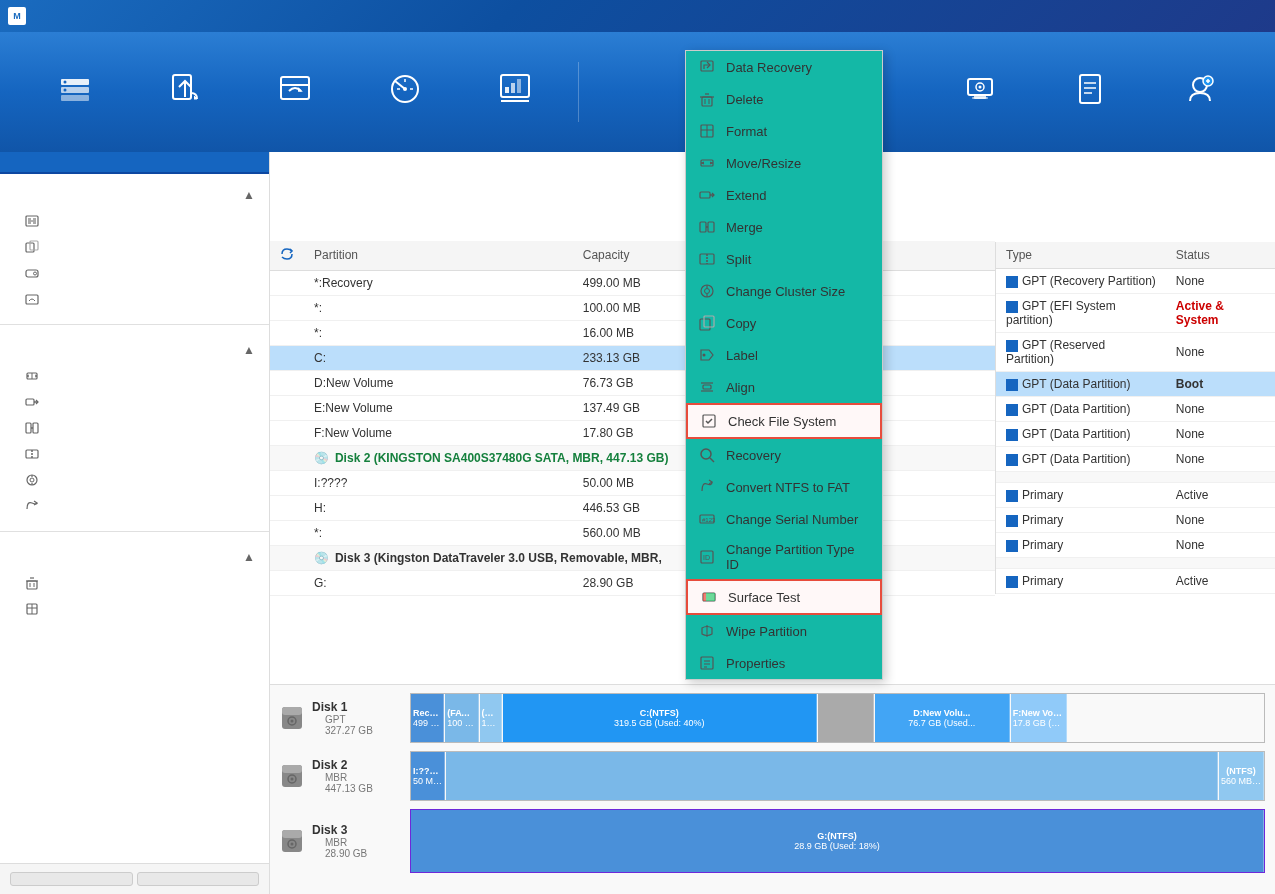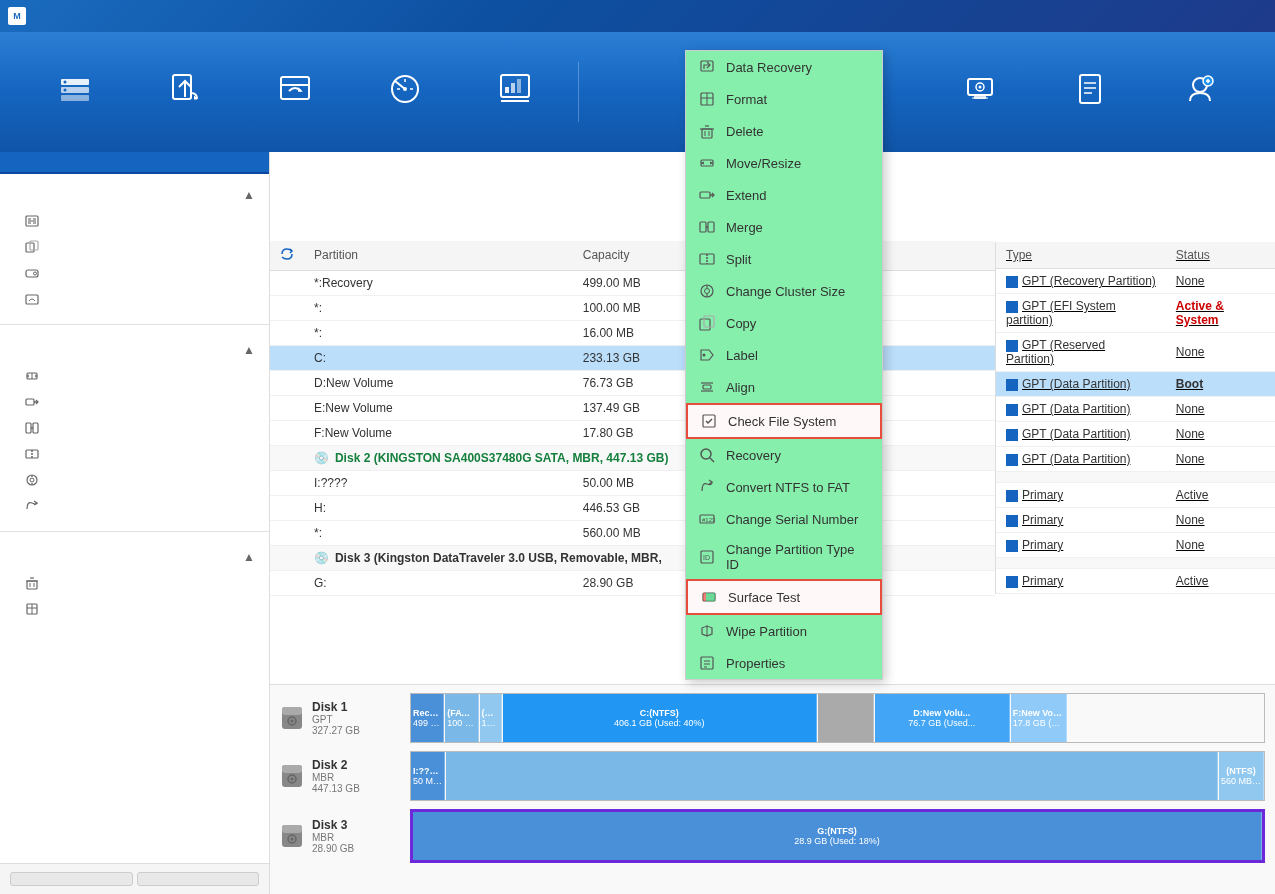--- a/index.html
+++ b/index.html
@@ -83,43 +83,43 @@
     }
     td { padding: 5px 10px; border-bottom: 1px solid #f0f0f0; color: #333; }
     tr.selected td { background: #bbdefb; }
     tr.disk-header td { background: #f8f8f8; font-weight: bold; font-size: 12px; color: #333; }
 
     
     .disk-map { height: 210px; background: #f9f9f9; border-top: 1px solid #ddd; overflow-y: auto; padding: 8px 10px; }
     .disk-row { margin-bottom: 8px; display: flex; align-items: center; gap: 8px; }
     .disk-label { width: 80px; flex-shrink: 0; }
     .disk-label-name { font-size: 12px; font-weight: bold; color: #333; }
-    .disk-label-sub { font-size: 10px; color: #777; }
+    .disk-label-sub { font-size: 10px; color: #777; margin-left: 13px; }
     .disk-bar { flex: 1; height: 50px; display: flex; gap: 1px; border: 1px solid #ccc; overflow: hidden; position: relative; }
     .disk-segment { height: 100%; display: flex; flex-direction: column; justify-content: center; align-items: center; font-size: 9px; overflow: hidden; text-align: center; padding: 2px; }
     .disk-segment span { white-space: nowrap; overflow: hidden; text-overflow: ellipsis; max-width: 100%; }
 
     
     .context-menu {
       position: absolute; left: 685px; top: 50px; width: 198px;
-      background: #86efac; border: 1px solid #ccc; box-shadow: 3px 3px 10px rgba(0,0,0,0.2);
+      background: #14b8a6; border: 1px solid #ccc; box-shadow: 3px 3px 10px rgba(0,0,0,0.2);
       z-index: 100; font-size: 13px;
     }
     .context-menu-item {
       display: flex; align-items: center; gap: 10px; padding: 7px 12px; cursor: pointer; color: #333;
     }
     .context-menu-item.highlighted { border: 2px solid #e74c3c; background: #fff8f8; }
     .context-menu-icon { width: 18px; height: 18px; display: flex; align-items: center; justify-content: center; flex-shrink: 0; }
 
     
     ::-webkit-scrollbar { width: 8px; height: 8px; }
     ::-webkit-scrollbar-track { background: #f1f1f1; }
     ::-webkit-scrollbar-thumb { background: #c1c1c1; border-radius: 4px; }
     .left-table { flex: 1; overflow: auto; }
-    .right-table { width: 280px; border-left: 1px solid #ddd; overflow: auto; text-decoration: underline; }
+    .right-table { width: 280px; border-left: 1px solid #ddd; overflow: auto; }
   </style>
 </head>
 <body>
 
 <div class="titlebar">
   <div class="titlebar-left">
     <div class="titlebar-logo">
       <span>M</span>
     </div>
     <span></span>
@@ -589,21 +589,21 @@
               <div class="disk-segment" style="width:3.9%; background:#7ab8e8; color:white; font-size:9px; border-right:1px solid rgba(255,255,255,0.3);">
       <span style="font-weight:bold;">(FAT32)</span>
       <span>100 MB (Us...</span>
     </div>
               <div class="disk-segment" style="width:2.6%; background:#90c8f0; color:white; font-size:9px; border-right:1px solid rgba(255,255,255,0.3);">
       <span style="font-weight:bold;">(Other)</span>
       <span>16 MB</span>
     </div>
               <div class="disk-segment" style="width:36.8%; background:#2196F3; color:white; font-size:9px; border-right:1px solid rgba(255,255,255,0.3);">
       <span style="font-weight:bold;">C:(NTFS)</span>
-      <span>406.1 GB (Used: 40%)</span>
+      <span>319.5 GB (Used: 40%)</span>
     </div>
               <div class="disk-segment" style="width:6.6%; background:#aaa; color:white; font-size:9px; border-right:1px solid rgba(255,255,255,0.3);">
       <span style="font-weight:bold;"></span>
       <span></span>
     </div>
               <div class="disk-segment" style="width:15.8%; background:#42a5f5; color:white; font-size:9px; border-right:1px solid rgba(255,255,255,0.3);">
       <span style="font-weight:bold;">D:New Volu...</span>
       <span>76.7 GB (Used...</span>
     </div>
               <div class="disk-segment" style="width:6.6%; background:#90caf9; color:white; font-size:9px; border-right:1px solid rgba(255,255,255,0.3);">
@@ -648,21 +648,21 @@
                 <rect x="2" y="4" width="20" height="8" rx="3" fill="#aaa"></rect>
                 <circle cx="12" cy="18" r="4" fill="none" stroke="#666" stroke-width="1.5"></circle>
                 <circle cx="12" cy="18" r="1.5" fill="#666"></circle>
               </svg>
     </div>
     <div class="disk-label" style="width:90px; flex-shrink:0;">
       <div class="disk-label-name">Disk 3</div>
       <div class="disk-label-sub">MBR</div>
       <div class="disk-label-sub">28.90 GB</div>
     </div>
-    <div class="disk-bar" style="height:54px; flex:1; display:flex; border:3px solid #6d28d9; overflow:hidden;">
+    <div class="disk-bar" style="height:64px; flex:1; display:flex; border:1px solid #6d28d9; overflow:hidden;">
       <div class="disk-segment" style="width:100.0%; background:#4a90d9; color:white; font-size:9px; border-right:1px solid rgba(255,255,255,0.3);">
       <span style="font-weight:bold;">G:(NTFS)</span>
       <span>28.9 GB (Used: 18%)</span>
     </div>
     </div>
   </div>
         </div>
     </div>
   </div>
 </div>
@@ -670,46 +670,46 @@
 <div class="context-menu" id="context-menu">
 <div class="context-menu-item">
     <div class="context-menu-icon">
         <svg width="16" height="16" viewBox="0 0 16 16">
           <rect x="2" y="2" width="12" height="10" rx="1" fill="none" stroke="#555" stroke-width="1.2"></rect>
           <path d="M5 10 L5 6 L11 6" fill="none" stroke="#555" stroke-width="1.2"></path>
           <polyline points="8,3 11,6 8,9" fill="none" stroke="#555" stroke-width="1.2"></polyline>
         </svg>
       </div>
     <span>Data Recovery</span>
-  </div>
-    <div class="context-menu-item">
-    <div class="context-menu-icon">
-        <svg width="16" height="16" viewBox="0 0 16 16">
-          <rect x="2" y="2" width="12" height="12" rx="1" fill="none" stroke="#555" stroke-width="1.2"></rect>
-          <line x1="2" y1="7" x2="14" y2="7" stroke="#555" stroke-width="1"></line>
-          <line x1="8" y1="2" x2="8" y2="14" stroke="#555" stroke-width="1"></line>
-        </svg>
-      </div>
-    <span>Format</span>
   </div>
     <div class="context-menu-item">
     <div class="context-menu-icon">
         <svg width="16" height="16" viewBox="0 0 16 16">
           <rect x="3" y="6" width="10" height="9" rx="1" fill="none" stroke="#555" stroke-width="1.2"></rect>
           <line x1="1" y1="6" x2="15" y2="6" stroke="#555" stroke-width="1.2"></line>
           <line x1="6" y1="3" x2="10" y2="3" stroke="#555" stroke-width="1.2"></line>
           <line x1="6" y1="8" x2="6" y2="13" stroke="#555" stroke-width="1"></line>
           <line x1="10" y1="8" x2="10" y2="13" stroke="#555" stroke-width="1"></line>
         </svg>
       </div>
     <span>Delete</span>
   </div>
     <div class="context-menu-item">
     <div class="context-menu-icon">
         <svg width="16" height="16" viewBox="0 0 16 16">
+          <rect x="2" y="2" width="12" height="12" rx="1" fill="none" stroke="#555" stroke-width="1.2"></rect>
+          <line x1="2" y1="7" x2="14" y2="7" stroke="#555" stroke-width="1"></line>
+          <line x1="8" y1="2" x2="8" y2="14" stroke="#555" stroke-width="1"></line>
+        </svg>
+      </div>
+    <span>Format</span>
+  </div>
+    <div class="context-menu-item">
+    <div class="context-menu-icon">
+        <svg width="16" height="16" viewBox="0 0 16 16">
           <rect x="2" y="5" width="12" height="6" rx="1" fill="none" stroke="#555" stroke-width="1.2"></rect>
           <polyline points="5,7 2,8 5,9" fill="#555" stroke="#555" stroke-width="0.8"></polyline>
           <polyline points="11,7 14,8 11,9" fill="#555" stroke="#555" stroke-width="0.8"></polyline>
         </svg>
       </div>
     <span>Move/Resize</span>
   </div>
     <div class="context-menu-item">
     <div class="context-menu-icon">
         <svg width="16" height="16" viewBox="0 0 16 16">

